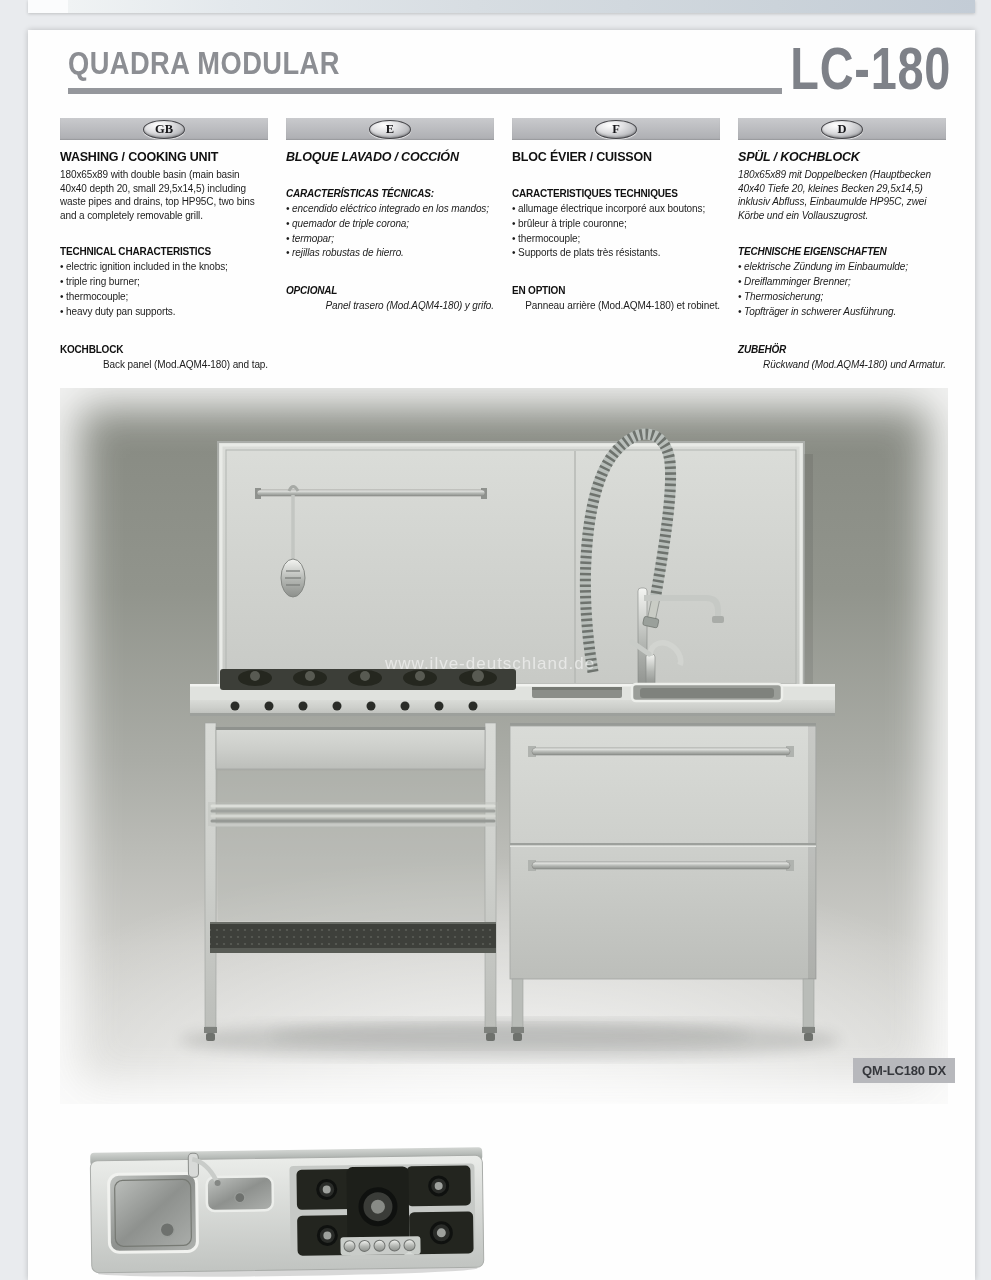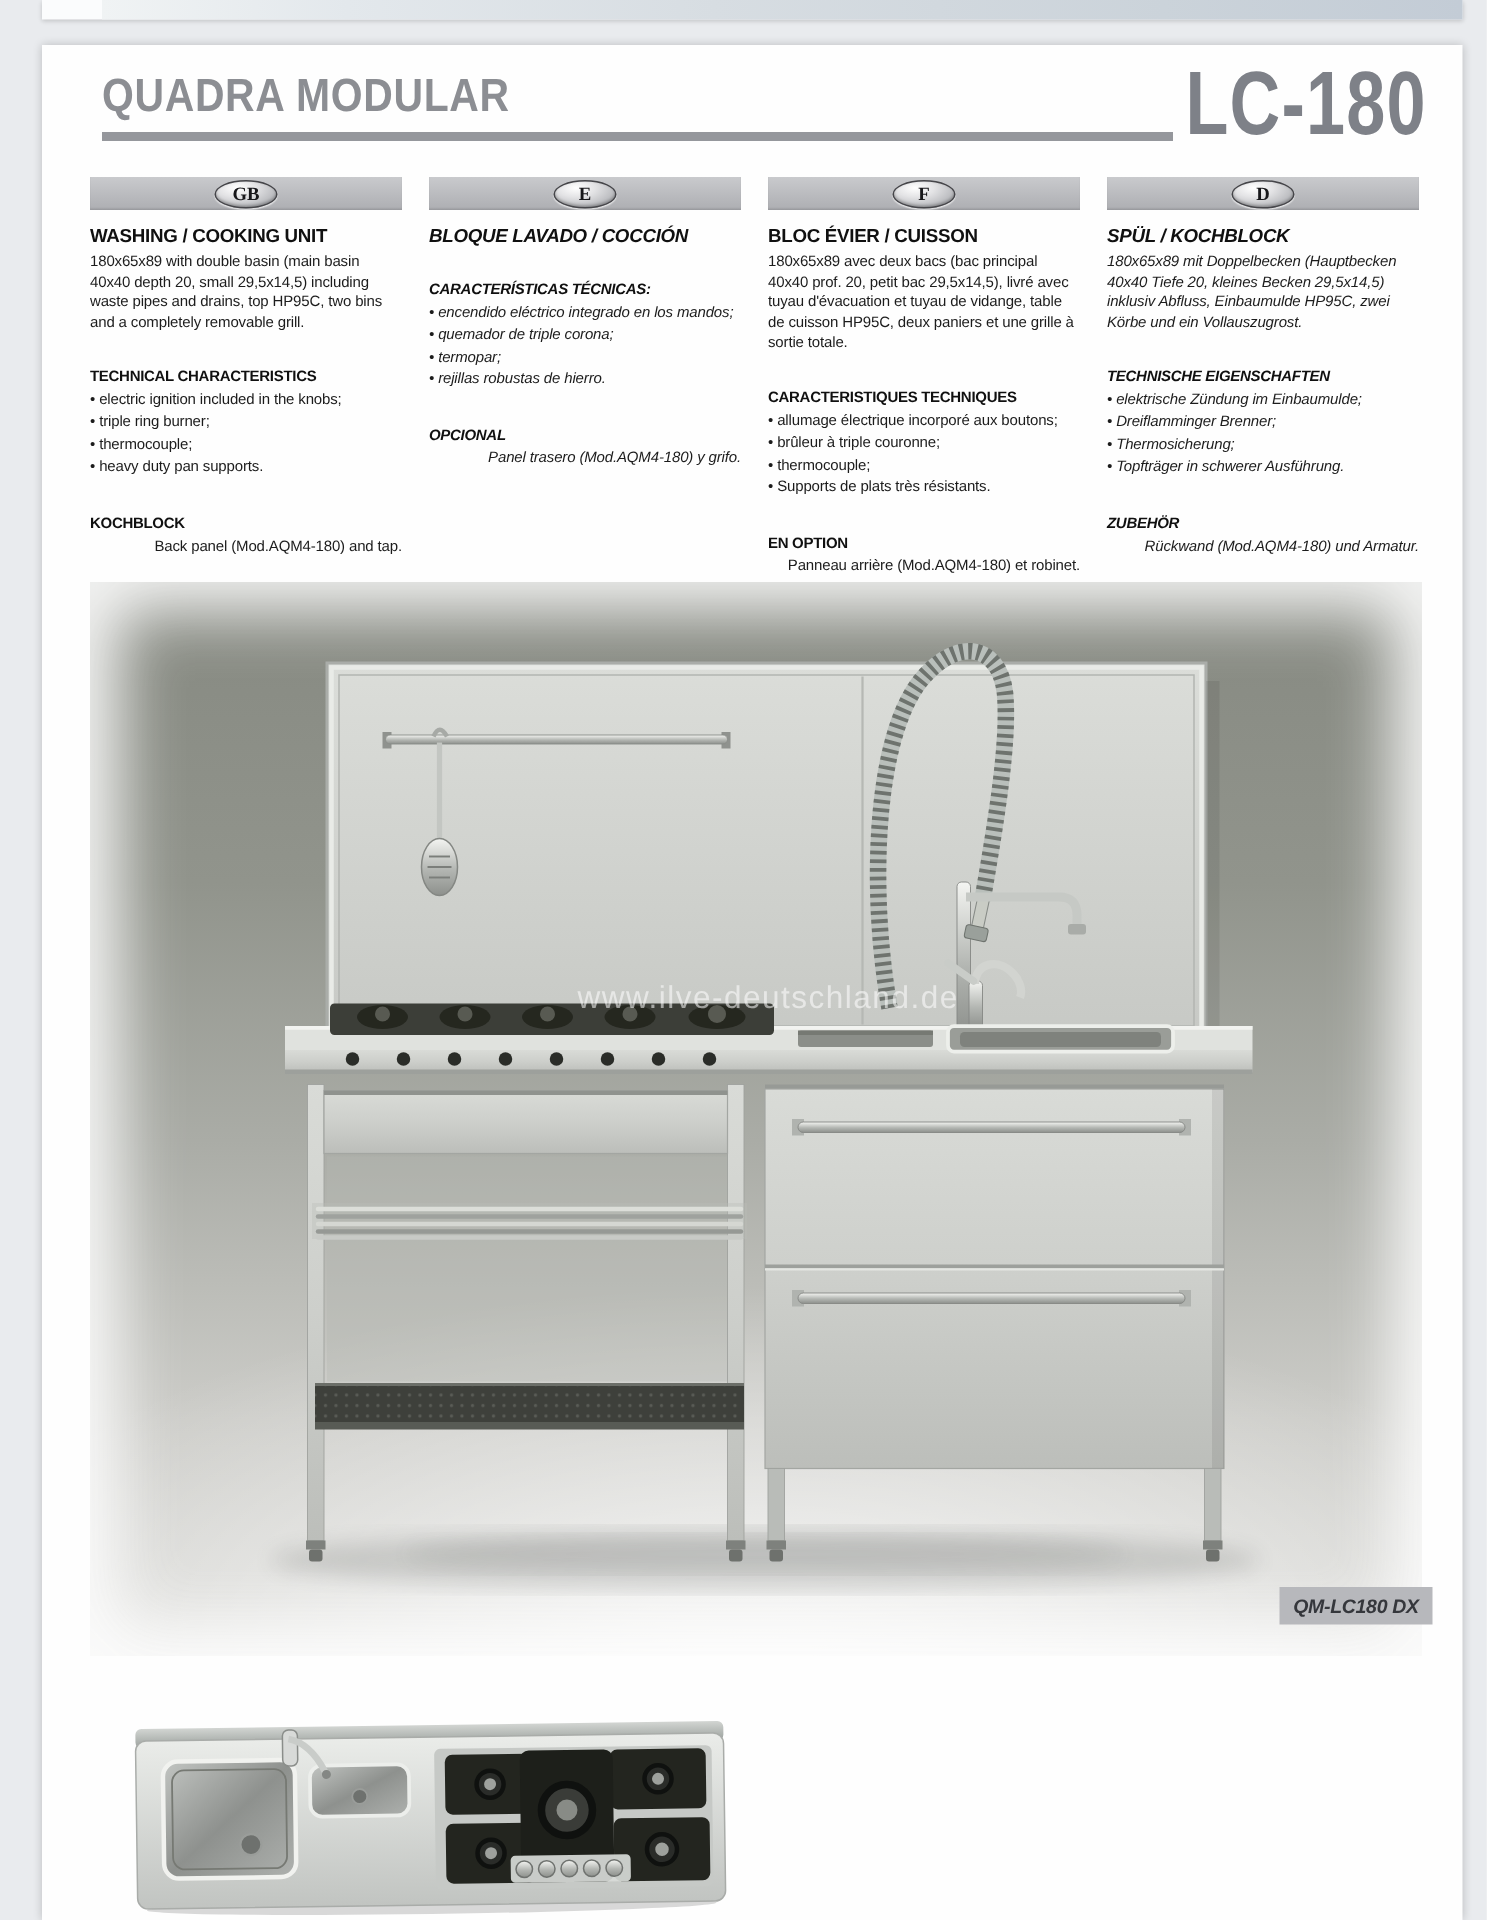--- a/index.html
+++ b/index.html
@@ -41,26 +41,26 @@
   .opt-text{font-size:10px;line-height:1.4;color:#1c1c1c;letter-spacing:-.1px;text-align:right;}
   .italic .col-title,.italic .col-desc,.italic .col-heading,.italic .tech-item,.italic .opt-text{font-style:italic;}
 
   
   .photo{position:absolute;left:32px;top:358px;width:888px;height:716px;
     background:
       radial-gradient(ellipse 120% 70% at 50% 104%, rgba(255,255,255,.9) 0%, rgba(255,255,255,0) 55%),
       linear-gradient(180deg,#868981 0%,#91948c 28%,#aaaca6 52%,#ccccc8 78%,#dcdcd9 100%);
     box-shadow:inset 0 0 42px 20px rgba(253,253,253,.92);}
   .photo svg{position:absolute;left:0;top:0;}
-  .watermark{position:absolute;left:325px;top:266px;font-size:21px;letter-spacing:1px;
+  .watermark{position:absolute;left:325px;top:266px;font-size:17px;letter-spacing:1px;
     color:rgba(255,255,255,.55);white-space:nowrap;}
 
   .photo-label{position:absolute;left:825px;top:1028px;width:102px;height:25px;background:#b7b8bc;
     display:flex;align-items:center;justify-content:center;font-size:13px;font-weight:bold;
-    color:#35373c;letter-spacing:-.2px;font-style:italic;}
+    color:#35373c;letter-spacing:-.2px;}
 
   .bottom-figure{position:absolute;left:57px;top:1110px;width:405px;height:138px;}
 </style>
 </head>
 <body>
 
 <div id="viewport">
 
   <div class="prev-page">
     <div class="sliver"></div>
@@ -101,21 +101,20 @@
         <div class="tech-item">rejillas robustas de hierro.</div>
         <div class="col-heading">OPCIONAL</div>
         <div class="opt-text">Panel trasero (Mod.AQM4-180) y grifo.</div>
       </div>
 
       <div class="col">
         <div class="lang-bar">
           <div class="badge">F</div>
         </div>
         <div class="col-title">BLOC ÉVIER / CUISSON</div>
-        <div class="col-desc">180x65x89 avec deux bacs (bac principal 40x40 prof. 20, petit bac 29,5x14,5), livré avec tuyau d'évacuation et tuyau de vidange, table de cuisson HP95C, deux paniers et une grille à sortie totale.</div>
         <div class="col-heading">CARACTERISTIQUES TECHNIQUES</div>
         <div class="tech-item">allumage électrique incorporé aux boutons;</div>
         <div class="tech-item">brûleur à triple couronne;</div>
         <div class="tech-item">thermocouple;</div>
         <div class="tech-item">Supports de plats très résistants.</div>
         <div class="col-heading">EN OPTION</div>
         <div class="opt-text">Panneau arrière (Mod.AQM4-180) et robinet.</div>
       </div>
 
       <div class="col italic">

